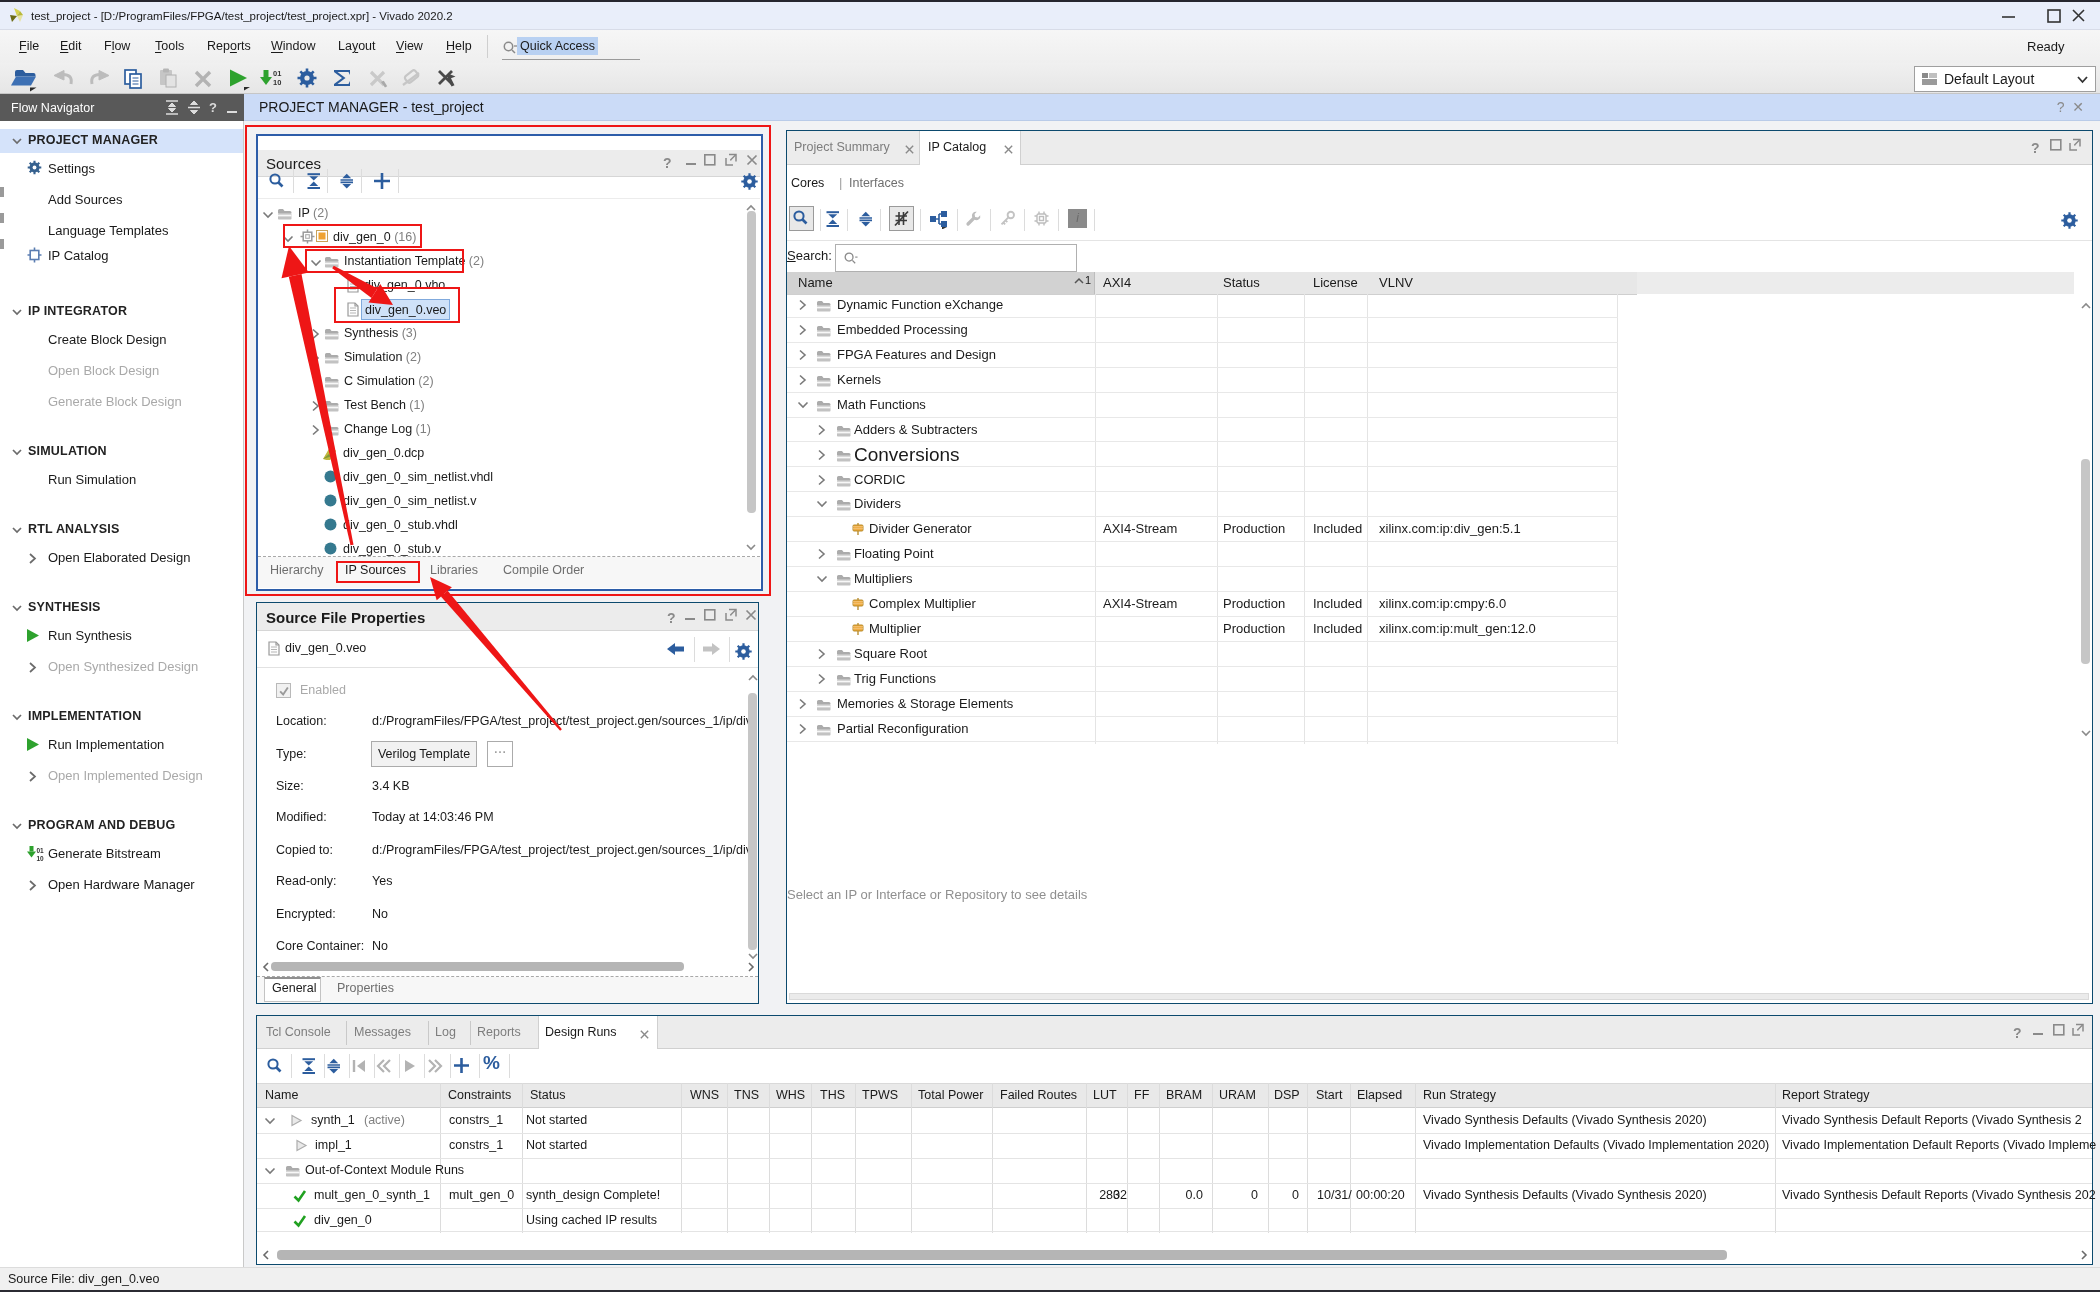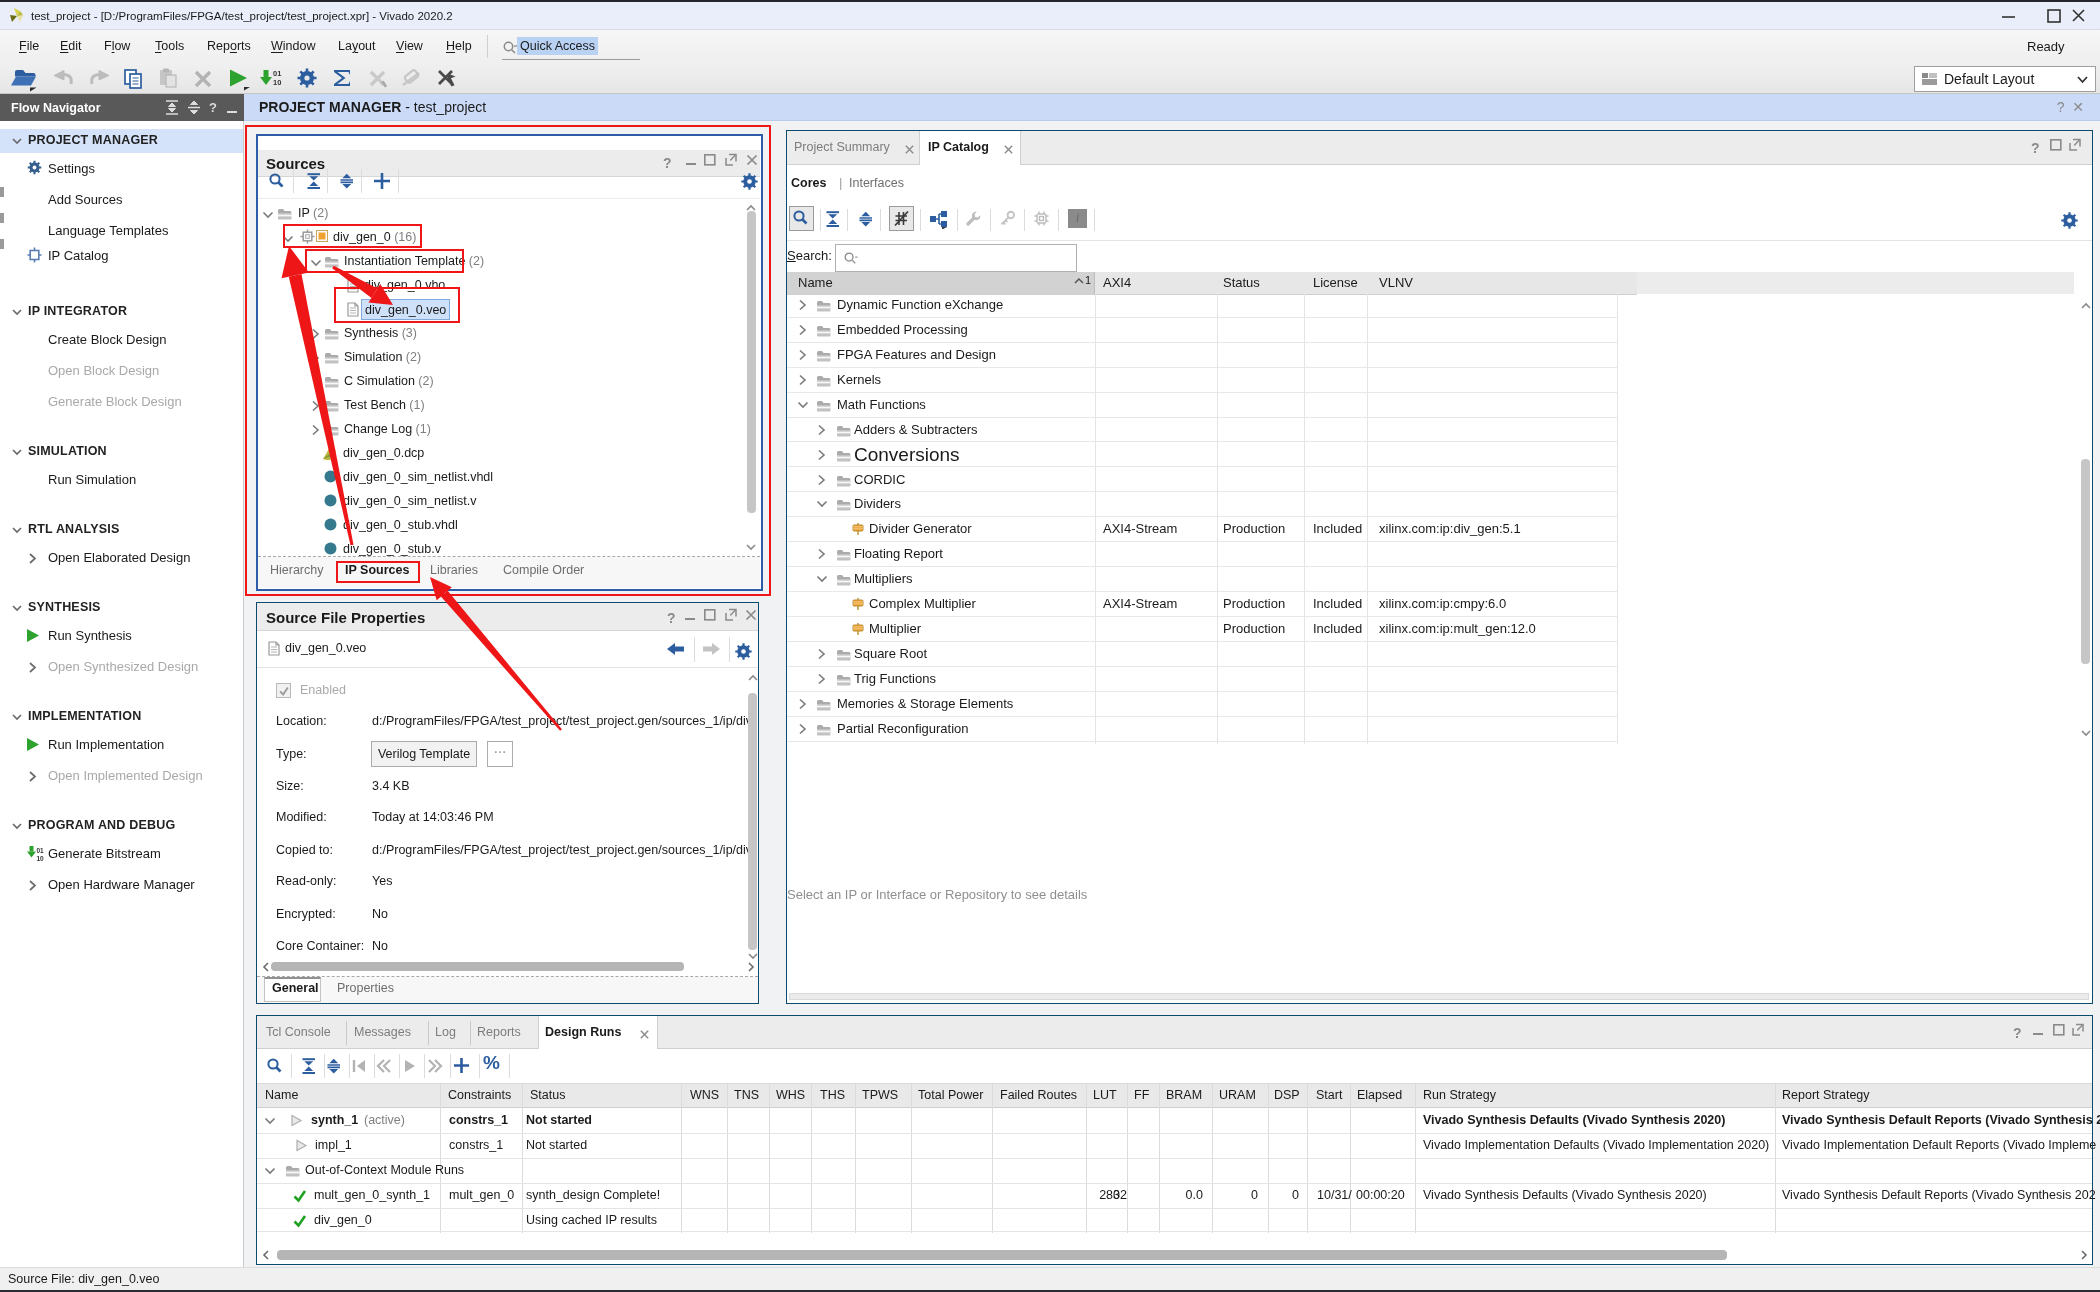--- a/index.html
+++ b/index.html
@@ -1,18 +1,18 @@
 <!DOCTYPE html>
 <html><head><meta charset="utf-8">
 <style>
 *{margin:0;padding:0;box-sizing:border-box;}
 html,body{width:2100px;height:1292px;overflow:hidden;}
 body{font-family:"Liberation Sans",sans-serif;color:#1a1a1a;position:relative;background:#f1f2f4;}
 .abs{position:absolute;}
-.b{font-weight:bold;}
+.b{font-weight:normal;}
 .gy{color:#808080;}
 .dim{color:#a9a9a9;}
 svg{display:block;}
 
 #titlebar{left:0;top:0;width:2100px;height:30px;background:#e9eefa;border-bottom:1px solid #d8dce8;font-size:11.5px;border-top:2px solid #26262e;}
 #menubar{left:0;top:30px;width:2100px;height:33px;background:linear-gradient(#f6f6f6,#efefef);font-size:12.5px;}
 #toolbar{left:0;top:63px;width:2100px;height:31px;background:linear-gradient(#f0f0f0,#e6e6e6);border-bottom:1px solid #c6c6c6;}
 .menuitem{position:absolute;top:9px;}
 .menuitem u{text-decoration-thickness:1px;text-underline-offset:2px;}
 #fnhead{left:0;top:94px;width:244px;height:27px;background:#595959;color:#fff;font-size:12.5px;}
@@ -823,21 +823,21 @@
         <span class="abs" style="left:526px">Included</span>
         <span class="abs" style="left:592px">xilinx.com:ip:div_gen:5.1</span>
       </div>
   <div class="abs" style="left:0;top:411.3px;width:831px;height:24.9px;border-bottom:1px solid #e8e8e8;font-size:13px;line-height:24px;white-space:nowrap">
         <svg class="abs" style="left:29px;top:6px" width="12" height="12">
           <use href="#chevR"></use>
         </svg>
         <svg class="abs" style="left:49px;top:6px" width="15" height="13">
           <use href="#folder"></use>
         </svg>
-        <span class="abs" style="left:67px">Floating Report</span>
+        <span class="abs" style="left:67px">Floating Point</span>
       </div>
   <div class="abs" style="left:0;top:436.2px;width:831px;height:24.9px;border-bottom:1px solid #e8e8e8;font-size:13px;line-height:24px;white-space:nowrap">
         <svg class="abs" style="left:29px;top:6px" width="12" height="12">
           <use href="#chevD"></use>
         </svg>
         <svg class="abs" style="left:49px;top:6px" width="15" height="13">
           <use href="#folder"></use>
         </svg>
         <span class="abs" style="left:67px">Multipliers</span>
       </div>

